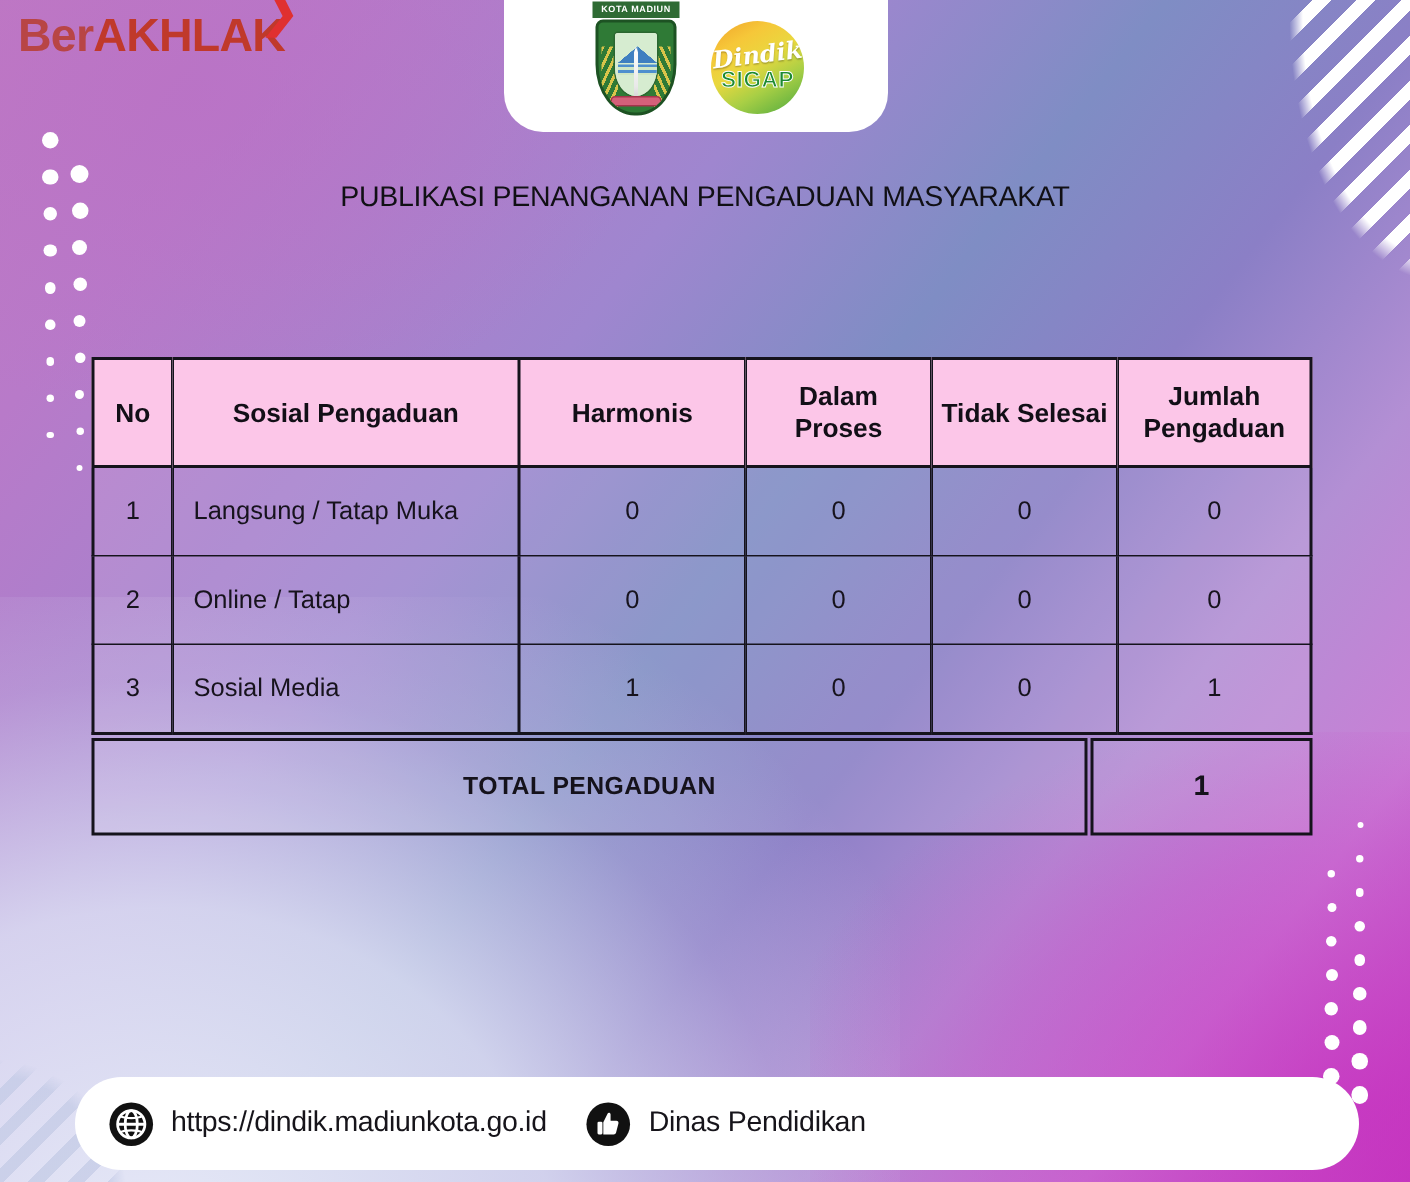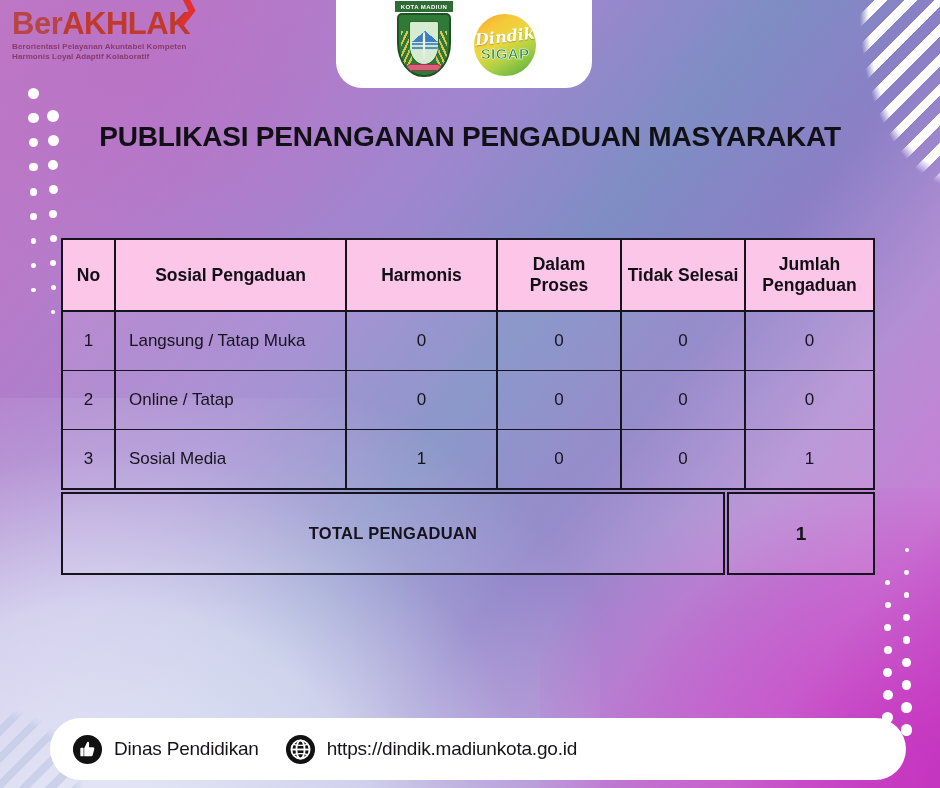--- a/index.html
+++ b/index.html
@@ -232,21 +232,21 @@
 
   
   #titles {
     position: absolute;
     left: 0; top: 120px;
     width: 940px;
     text-align: center;
     color: #111015;
   }
   #titles .t1 {
-    font-size: 28px; font-weight: bold; letter-spacing: -0.2px;
+    font-size: 19px; font-weight: normal; letter-spacing: -0.2px;
     line-height: 1.24;
   }
   #titles .t2 {
     font-size: 25.5px; font-weight: bold; letter-spacing: -0.2px;
     line-height: 1.24;
   }
   #titles .t3 {
     font-size: 25.5px; font-weight: bold; letter-spacing: -0.2px;
     line-height: 1.24;
   }
@@ -294,21 +294,21 @@
   tbody tr td:last-child  { border-right-width: 2.5px; }
   tbody tr:last-child td  { border-bottom-width: 2.5px; }
 
   td.jenis { text-align: left; padding-left: 13px; }
 
   
   #total-row {
     position: relative;
     display: flex;
     margin-top: 2px;
-    height: 83px;
+    height: 65px;
   }
   #total-label {
     flex: 0 0 664px;
     border: 2.5px solid #15131c;
     display: flex; align-items: center; justify-content: center;
     font-weight: bold; font-size: 16.5px; letter-spacing: .3px;
     color: #15121b;
     background: rgba(255,255,255,0.10);
   }
   #total-value {
@@ -391,24 +391,20 @@
       <span class="dot" style="left: 5px; top: 120px; width: 9px; height: 9px;"></span>
       <span class="dot" style="left: 4.5px; top: 142px; width: 10px; height: 10px;"></span>
       <span class="dot" style="left: 4px; top: 164px; width: 11px; height: 11px;"></span>
       <span class="dot" style="left: 3.5px; top: 186px; width: 12px; height: 12px;"></span>
     </div>
 
   <div id="beraklak">
     <div class="bk-wordmark">
       <span class="bk-ber">Ber</span><span class="bk-akhlak">AKHLAK</span>
       <span class="bk-swoosh">❯</span>
-    </div>
-    <div class="bk-sub">
-      <div>Berorientasi Pelayanan Akuntabel Kompeten</div>
-      <div>Harmonis Loyal Adaptif Kolaboratif</div>
     </div>
   </div>
 
   <div id="header-card">
 
     <div class="crest">
       <div class="crest-banner">KOTA MADIUN</div>
       <div class="crest-shield">
         <div class="crest-rice-l"></div>
         <div class="crest-rice-r"></div>
@@ -485,34 +481,34 @@
       <div id="total-label">TOTAL PENGADUAN</div>
       <div id="total-value">1</div>
     </div>
   </div>
 
   <div id="footer">
 
     <div class="f-item">
       <svg class="ficon" viewBox="0 0 32 32">
         <circle cx="16" cy="16" r="15" fill="#111111"></circle>
-        <path d="M12.6 14.6 L15.6 8.6 C16.0 7.7 17.6 7.9 17.6 9.3 L17.6 13.6 L21.6 13.6 C22.6 13.6 23.3 14.5 23.0 15.5 L21.4 21.7 C21.2 22.5 20.5 23.0 19.7 23.0 L12.6 23.0 Z" fill="#ffffff"></path>
-        <rect x="8.6" y="14.3" width="3.4" height="8.7" rx="0.9" fill="#ffffff"></rect>
-      </svg>
-      <span class="f-label">Dinas Pendidikan</span>
-    </div>
-
-    <div class="f-item">
-      <svg class="ficon" viewBox="0 0 32 32">
-        <circle cx="16" cy="16" r="15" fill="#111111"></circle>
         <circle cx="16" cy="16" r="9.4" fill="none" stroke="#ffffff" stroke-width="1.9"></circle>
         <ellipse cx="16" cy="16" rx="4.2" ry="9.4" fill="none" stroke="#ffffff" stroke-width="1.9"></ellipse>
         <line x1="6.6" y1="16" x2="25.4" y2="16" stroke="#ffffff" stroke-width="1.9"></line>
         <path d="M8.4 10.4 C11.5 12.2 20.5 12.2 23.6 10.4" fill="none" stroke="#ffffff" stroke-width="1.5"></path>
         <path d="M8.4 21.6 C11.5 19.8 20.5 19.8 23.6 21.6" fill="none" stroke="#ffffff" stroke-width="1.5"></path>
       </svg>
       <span class="f-label">https://dindik.madiunkota.go.id</span>
     </div>
 
+    <div class="f-item">
+      <svg class="ficon" viewBox="0 0 32 32">
+        <circle cx="16" cy="16" r="15" fill="#111111"></circle>
+        <path d="M12.6 14.6 L15.6 8.6 C16.0 7.7 17.6 7.9 17.6 9.3 L17.6 13.6 L21.6 13.6 C22.6 13.6 23.3 14.5 23.0 15.5 L21.4 21.7 C21.2 22.5 20.5 23.0 19.7 23.0 L12.6 23.0 Z" fill="#ffffff"></path>
+        <rect x="8.6" y="14.3" width="3.4" height="8.7" rx="0.9" fill="#ffffff"></rect>
+      </svg>
+      <span class="f-label">Dinas Pendidikan</span>
+    </div>
+
 
   </div>
 
 </div>
 
 </body></html>

